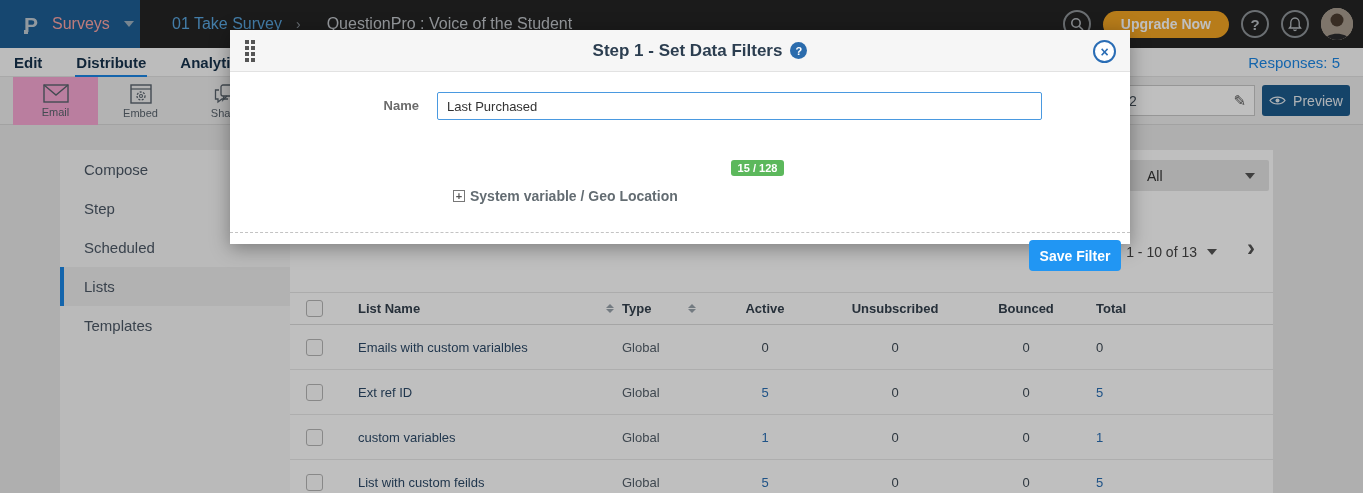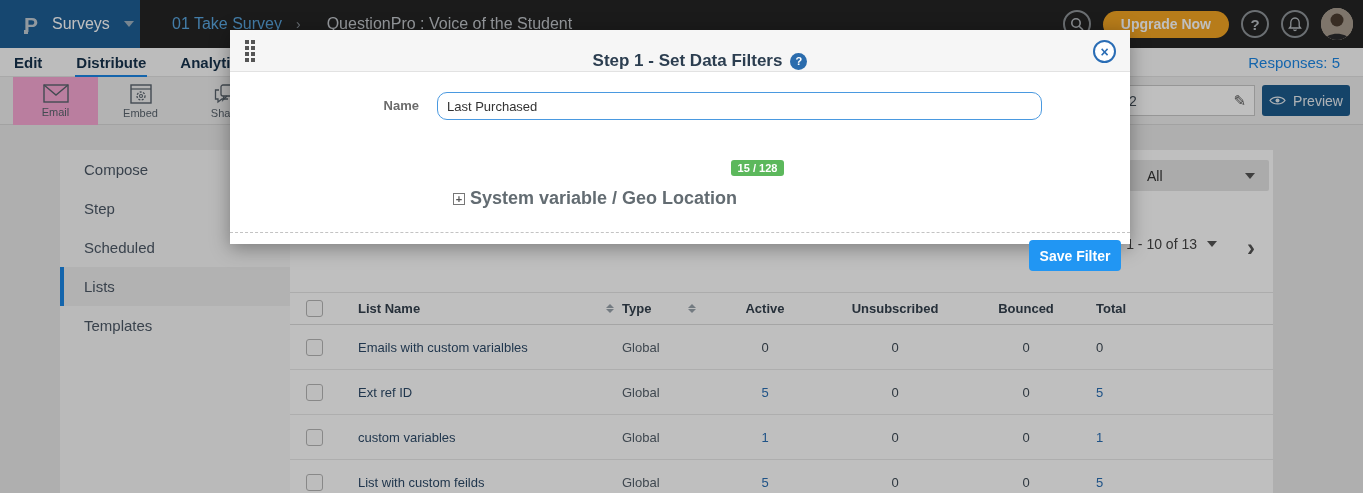--- a/index.html
+++ b/index.html
@@ -5,21 +5,21 @@
   * { margin:0; padding:0; box-sizing:border-box; }
   html,body { width:1363px; height:493px; }
   body { font-family:"Liberation Sans", sans-serif; background:#eaeaea; }
   .stage { position:relative; width:1363px; height:493px; overflow:hidden; background:#eaeaea; }
 
   
   .topbar { position:absolute; left:0; top:0; width:1363px; height:48px; background:#242424; z-index:1; }
   .logo-block { position:absolute; left:0; top:0; width:140px; height:48px; background:#1e5f96; display:flex; align-items:center; padding-left:24px; gap:14px; cursor:pointer; }
   .qp-logo { position:relative; color:#c2ccd4; font-size:21px; font-weight:bold; line-height:1; }
   .qp-logo i { position:absolute; left:0; bottom:1px; width:4px; height:4px; background:#c2ccd4; }
-  .menu-label { color:#ffffff; font-size:16px; }
+  .menu-label { color:#fca5a5; font-size:16px; }
   .caret { display:inline-block; width:0; height:0; border-left:5px solid transparent; border-right:5px solid transparent; border-top:6px solid #9fb2c0; }
   .breadcrumb { position:absolute; left:172px; top:0; height:48px; display:flex; align-items:center; gap:14px; }
   .bc-survey { color:#5aa7e0; font-size:16px; cursor:pointer; }
   .bc-sep { color:#8a9199; font-size:14px; }
   .bc-title { color:#c7cbd0; font-size:16px;margin-left:12px; }
   .top-right { position:absolute; right:10px; top:0; height:48px; display:flex; align-items:center; gap:12px; }
   .circ { width:28px; height:28px; border:2px solid #8f9499; border-radius:50%; display:flex; align-items:center; justify-content:center; color:#b9bec3; cursor:pointer; }
   .circ svg { display:block; }
   .upgrade { height:27px; padding:0 18px; background:#f5a623; border:none; border-radius:14px; color:#fff; font-weight:bold; font-size:14px; cursor:pointer; }
   .avatar { width:32px; height:32px; border-radius:50%; overflow:hidden; background:#b9b2a6; cursor:pointer; }
@@ -44,21 +44,21 @@
   .preview-btn { position:absolute; right:13px; top:8px; width:88px; height:31px; background:#1d5b8d; border:none; border-radius:3px; color:#e9eef2; font-size:14px; display:flex; align-items:center; justify-content:center; gap:7px; cursor:pointer; }
 
   
   .sidebar { position:absolute; left:60px; top:150px; width:230px; height:343px; background:#f8f8f8; z-index:1; }
   .side-item { height:39px; display:flex; align-items:center; padding-left:20px; font-size:15px; color:#4c5866; cursor:pointer; border-left:4px solid transparent; }
   .side-item.active { background:#eeeeee; border-left:4px solid #1b87e6; }
 
   .panel { position:absolute; left:290px; top:150px; width:983px; height:343px; background:#ffffff; z-index:1; }
   .filter-select { position:absolute; right:4px; top:10px; width:140px; height:31px; background:#e4e4e4; border-radius:2px; display:flex; align-items:center; justify-content:space-between; padding:0 14px 0 18px; font-size:14px; color:#333; cursor:pointer; }
   .caret-dark { display:inline-block; width:0; height:0; border-left:5px solid transparent; border-right:5px solid transparent; border-top:6px solid #555; }
-  .pagination { position:absolute; right:18px; top:86px; display:flex; align-items:flex-start; gap:30px; }
+  .pagination { position:absolute; right:18px; top:86px; display:flex; align-items:flex-end; gap:30px; }
   .pag-group { display:flex; align-items:center; gap:10px; font-size:14px; color:#444; cursor:pointer; }
   .chev { font-size:24px; color:#555; line-height:1; cursor:pointer; font-weight:bold; }
 
   .tbl { position:absolute; left:0; top:130px; width:983px;margin-top:12px; }
   .trow { display:grid; grid-template-columns:52px 240px 24px 56px 28px 118px 142px 120px 1fr; align-items:center; padding-left:16px; }
   .thead { height:33px; border-top:1px solid #e6e6e6; border-bottom:1px solid #dddddd; font-weight:bold; font-size:13px; color:#34414e; }
   .tdata { height:45px; border-bottom:1px solid #e9e9e9; font-size:13px; }
   .tdata:last-child { border-bottom:none; }
   .cb { width:17px; height:17px; border:1px solid #b6b6b6; border-radius:3px; background:#fdfdfd; cursor:pointer; }
   .sort { display:flex; flex-direction:column; align-items:center; gap:1px; cursor:pointer; }
@@ -68,35 +68,35 @@
   .c-num { text-align:center; }
   .c-total { padding-left:10px; }
   .name-link { color:#2d4a68; cursor:pointer; }
   .type-cell { color:#55606b; }
   .v-dark { color:#3e4a55; }
   .v-blue { color:#2a6fb5; cursor:pointer; }
 
   
   .overlay { position:absolute; left:0; top:0; width:1363px; height:493px; background:rgba(0,0,0,0.25); z-index:10; }
   .modal { position:absolute; left:230px; top:30px; width:900px; height:214px; background:#ffffff; box-shadow:0 4px 18px rgba(0,0,0,0.35); z-index:20; }
-  .modal-head { position:relative; height:42px; background:#f6f6f6; border-bottom:1px solid #e2e2e2; display:flex; align-items:flex-end; justify-content:center;padding-left:40px; }
+  .modal-head { position:relative; height:42px; background:#f6f6f6; border-bottom:1px solid #e2e2e2; display:flex; align-items:center; justify-content:center;padding-left:40px; }
   .drag-handle { position:absolute; left:15px; top:10px; display:grid; grid-template-columns:repeat(2,4px); grid-auto-rows:4px; gap:2px; cursor:move; }
   .drag-handle i { background:#555; }
   .modal-title { font-size:17px; font-weight:bold; color:#2c3e50; display:flex; align-items:center; gap:8px; }
   .qhelp { width:17px; height:17px; border-radius:50%; background:#2b6cad; color:#fff; font-size:11px; font-weight:bold; display:flex; align-items:center; justify-content:center; cursor:pointer; }
   .modal-close { position:absolute; right:14px; top:10px; width:23px; height:23px; border:2px solid #2a6db5; border-radius:50%; color:#2a6db5; font-size:14px; font-weight:bold; display:flex; align-items:center; justify-content:center; cursor:pointer; background:#fff; line-height:1; }
   .modal-body { position:relative; height:171px; }
   .name-row { position:absolute; left:0; top:20px; width:100%; display:flex; }
   .name-label { width:207px; text-align:right; padding-right:18px; font-size:13px; font-weight:bold; color:#6b6b6b; line-height:28px; }
-  .name-input { width:605px; height:28px; border:1px solid #4a99e0; border-radius:10px; outline:none; font-family:"Liberation Sans",sans-serif; font-size:13px; color:#333; padding:0 9px; }
+  .name-input { width:605px; height:28px; border:1px solid #4a99e0; border-radius:2px; outline:none; font-family:"Liberation Sans",sans-serif; font-size:13px; color:#333; padding:0 9px; }
   .count-wrap { position:absolute; left:225px; top:86px; width:605px; text-align:center; }
   .count-badge { display:inline-block; background:#5cb85c; color:#fff; font-size:11px; font-weight:bold; padding:2px 7px; border-radius:3px; }
   .sysvar { position:absolute; left:223px; top:116px; display:flex; align-items:center; gap:5px; cursor:pointer; }
   .plusbox { width:12px; height:12px; border:1px solid #777; color:#555; font-size:11px; line-height:10px; text-align:center; font-weight:bold; }
-  .sysvar-label { font-size:18px; font-weight:bold; color:#636c72; }
+  .sysvar-label { font-size:14px; font-weight:bold; color:#636c72; }
   .modal-foot-line { position:absolute; left:0; top:160px; width:100%; border-top:1px dashed #c3c3c3; }
   .save-btn { position:absolute; right:9px; top:168px; width:92px; height:31px; background:#2196f3; border:none; border-radius:4px; color:#fff; font-size:14px; font-weight:bold; cursor:pointer; }
 </style>
 </head>
 <body>
 
 <div class="stage">
 
   <div class="topbar">
     <div class="logo-block">

